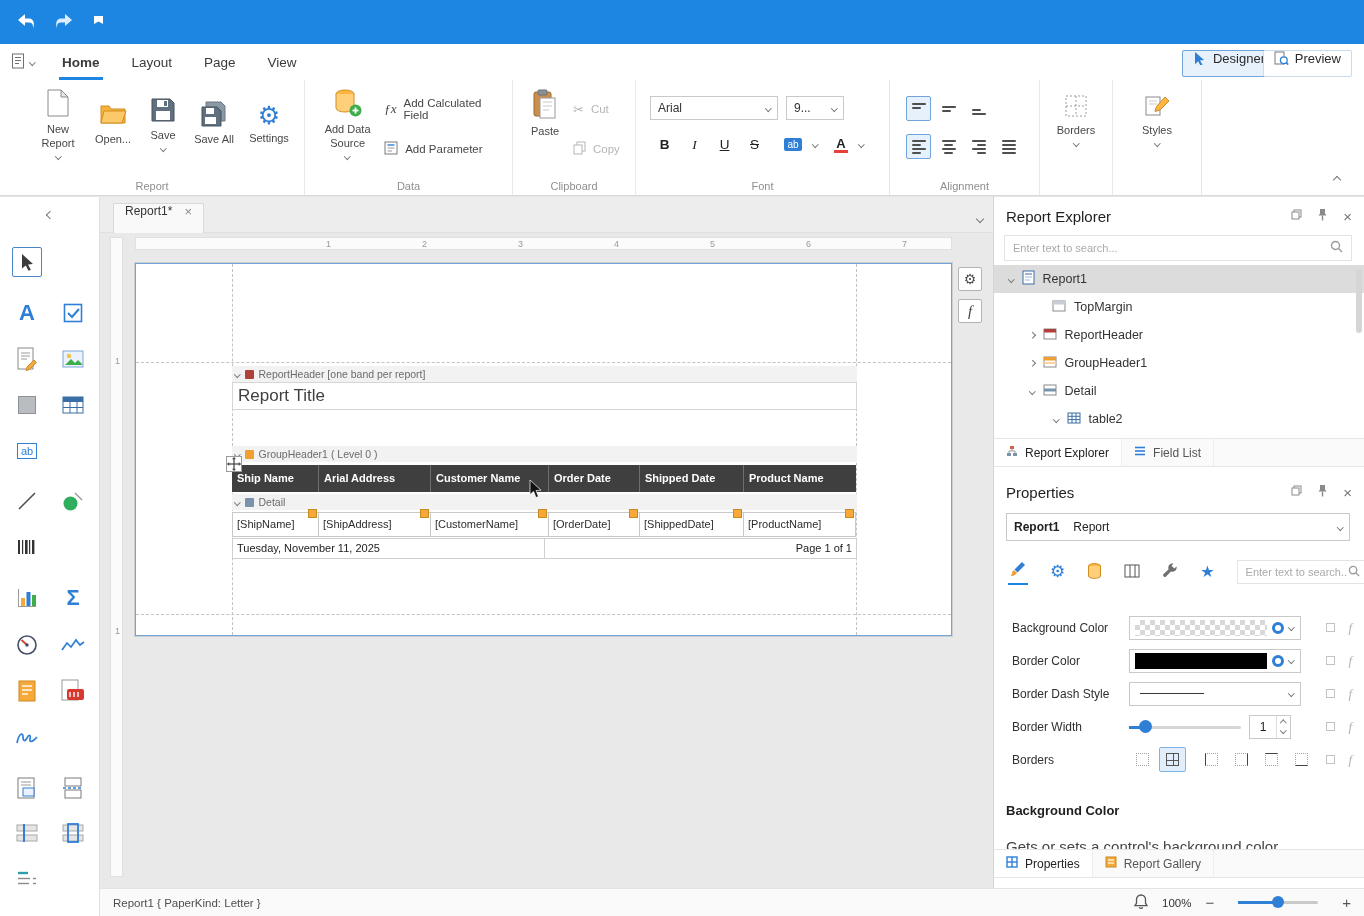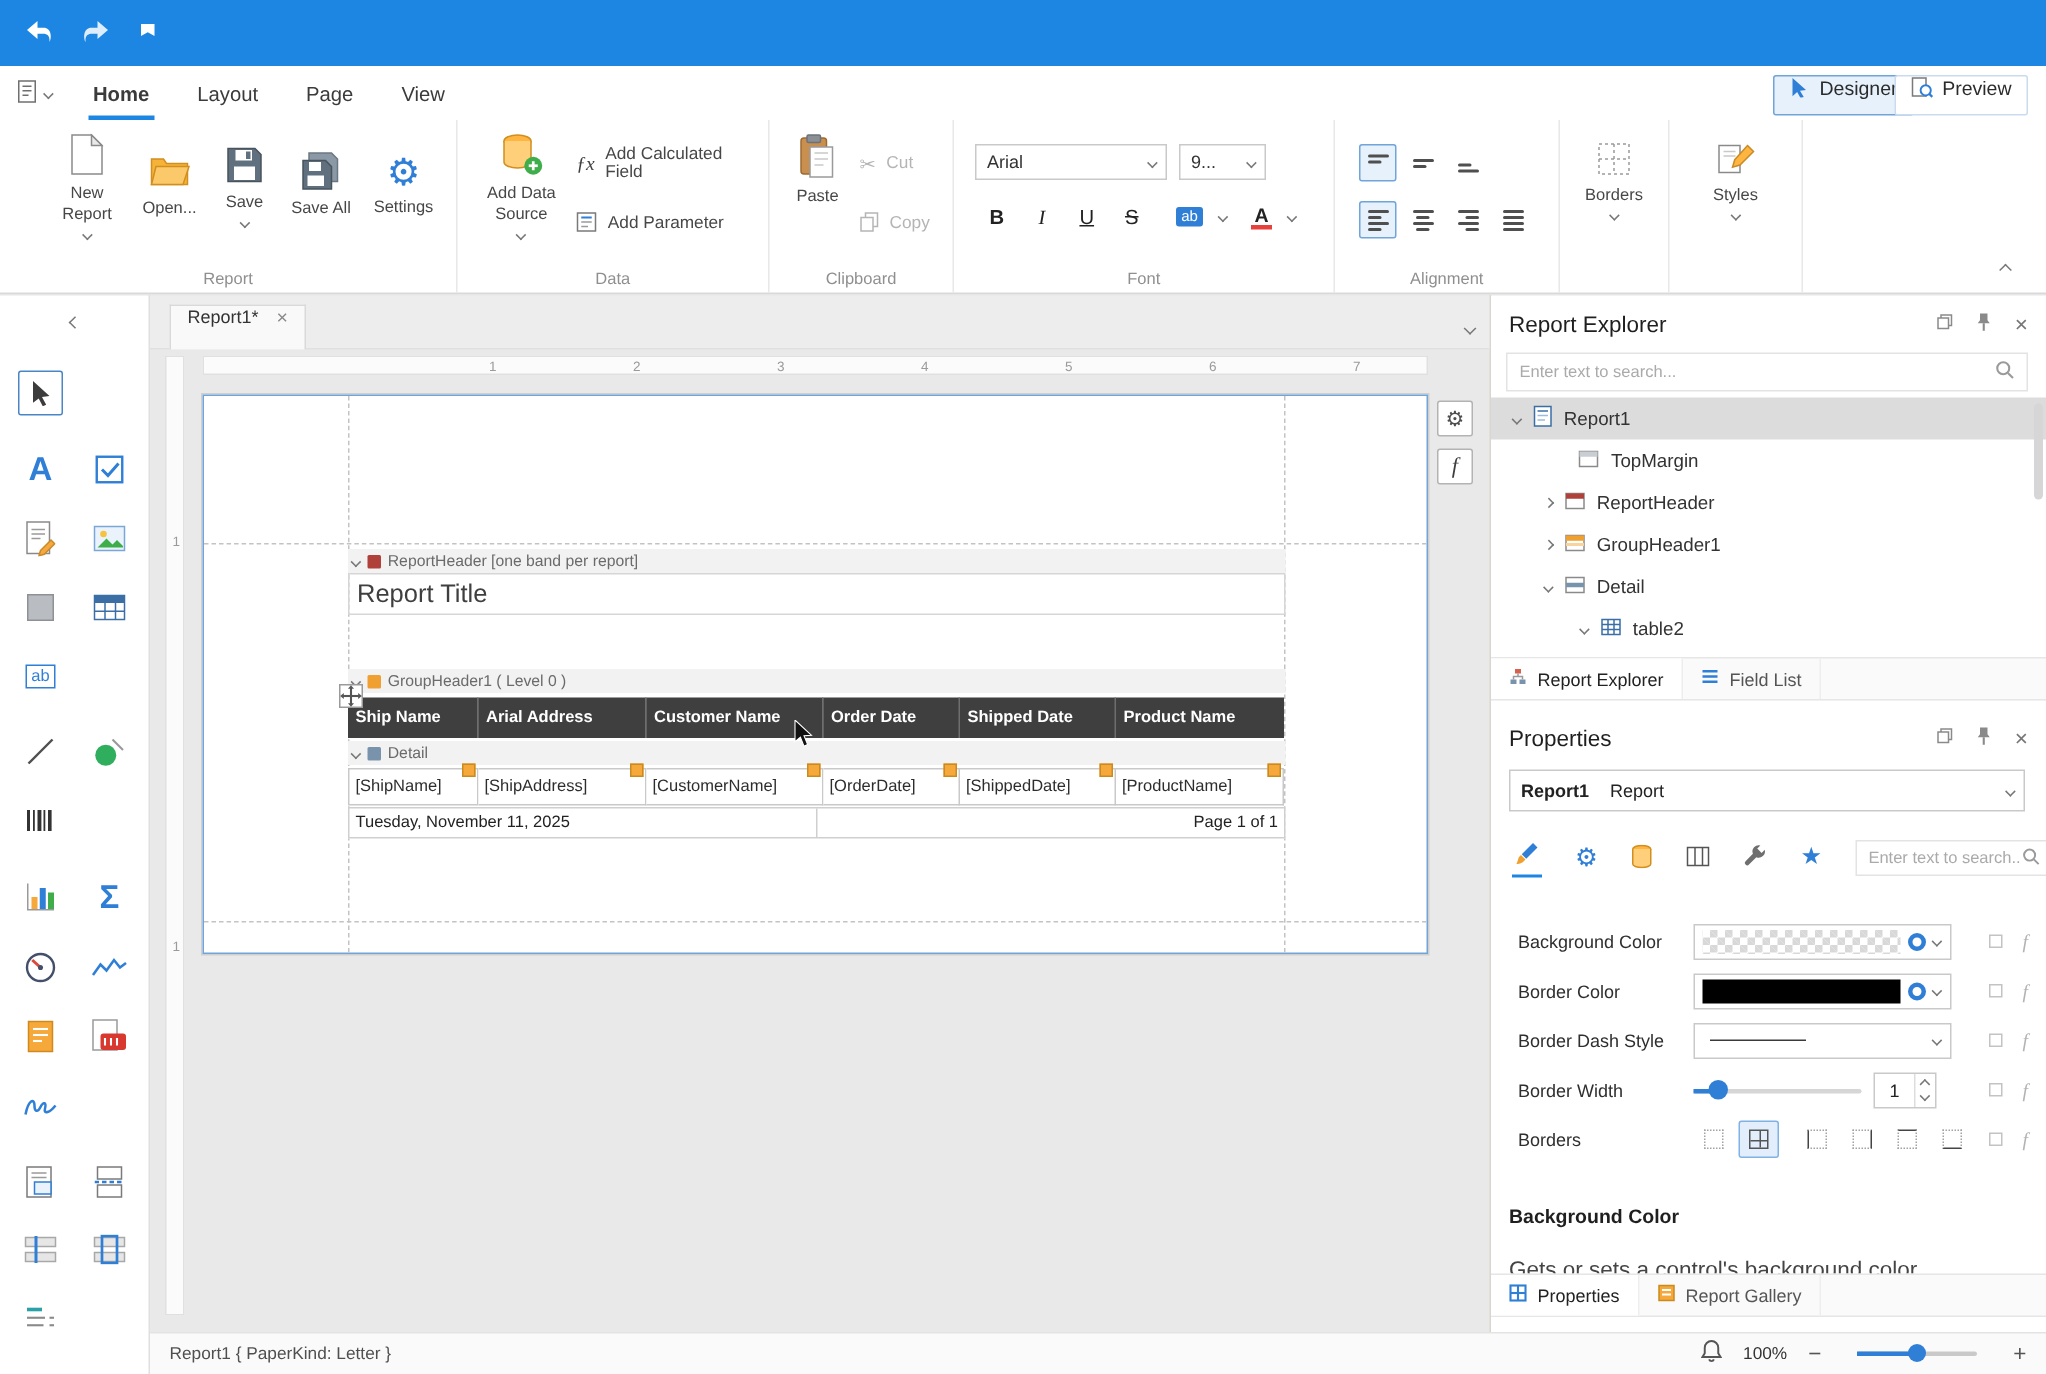--- a/index.html
+++ b/index.html
@@ -1,18 +1,18 @@
 <!DOCTYPE html>
 <html><head>
 <meta charset="utf-8">
 <style>
 *{box-sizing:border-box;margin:0;padding:0}
 html,body{background:#cfcfcf}
 body{font-family:"Liberation Sans",sans-serif}
-#app{position:relative;width:1364px;height:916px;background:#fdba74;overflow:hidden;font-size:12px;color:#333}
+#app{position:relative;width:1364px;height:916px;background:#22c55e;overflow:hidden;font-size:12px;color:#333}
 .abs{position:absolute}
 .flex{display:flex;align-items:center}
 .chev{display:inline-block;width:6px;height:6px;border-right:1.5px solid #777;border-bottom:1.5px solid #777;flex:none}
 .chev.d{transform:rotate(45deg)}
 .chev.r{transform:rotate(-45deg)}
 .chev.l{transform:rotate(135deg)}
 .chev.u{transform:rotate(-135deg)}
 .chev.sm{width:4.5px;height:4.5px}
 #titlebar{position:absolute;left:0;top:0;width:100%;height:44px;background:#1d86e3;display:flex;align-items:center;gap:6px;padding-left:10px}
 .tbtn{width:32px;height:32px;border-radius:3px;display:flex;align-items:center;justify-content:center;cursor:pointer}

